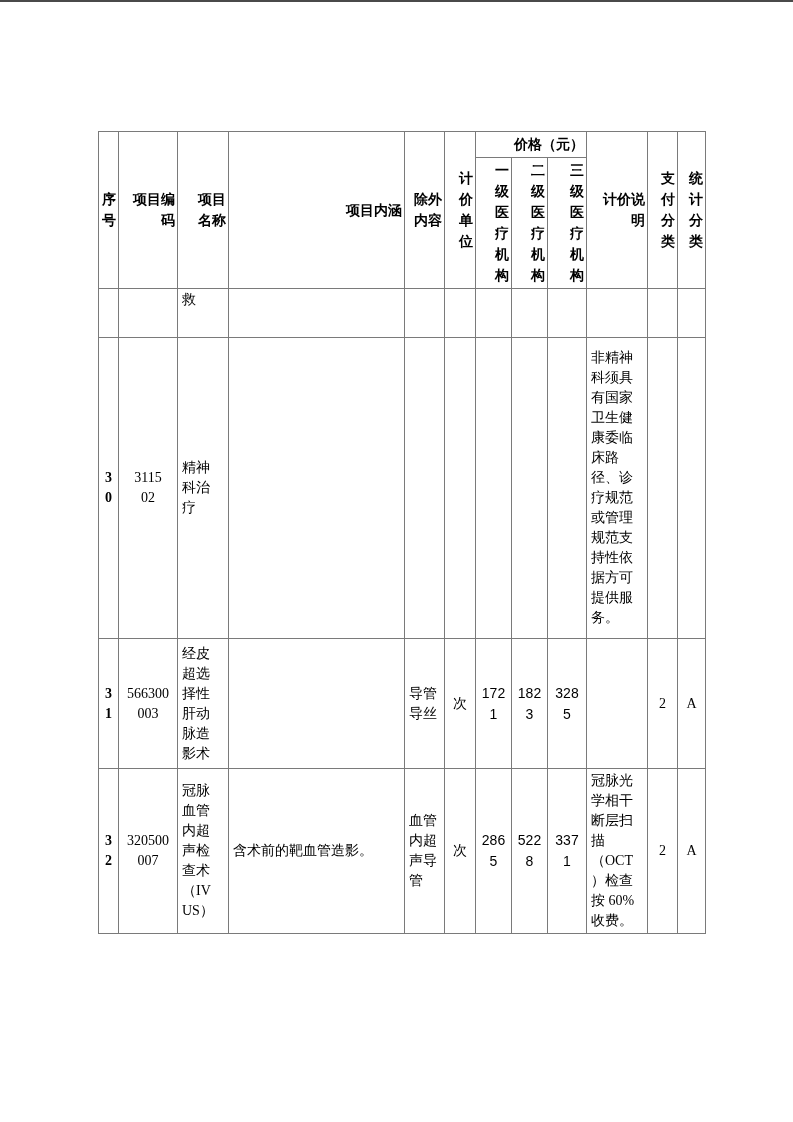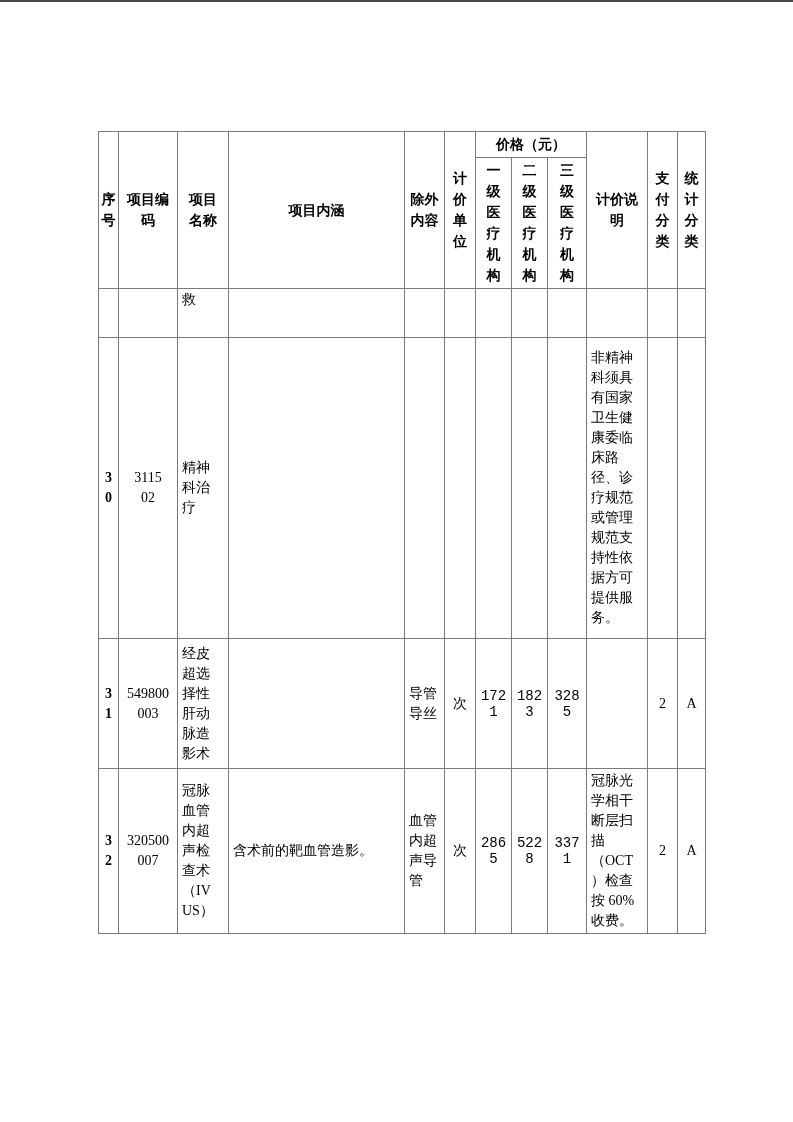--- a/index.html
+++ b/index.html
@@ -26,32 +26,32 @@
   .price-table th, .price-table td {
     border:1px solid #7a7a7a;
     padding:1px 2px;
     vertical-align:middle;
     white-space:pre-line;
     overflow:hidden;
     font-size:14px;
   }
   .price-table th {
     font-weight:bold;
-    text-align:center;
+    text-align:right;
     line-height:21px;
   }
   .price-table td {
     line-height:20px;
     text-align:center;
   }
   td.ta-l { text-align:left; padding-left:4px; padding-right:3px; }
   td.bold { font-weight:bold; }
   td.sans {
-    font-family:Liberation Mono, monospace;
-    line-height:16px;
+    font-family:Liberation Sans, sans-serif;
+    line-height:21px;
   }
   tr.h1 { height:26px; }
   tr.h2 { height:131px; }
   tr.r0 { height:49px; }
   tr.r1 { height:301px; }
   tr.r2 { height:130px; }
   tr.r3 { height:165px; }
   tr.r0 td { vertical-align:top; }
 </style>
 </head>
@@ -165,21 +165,21 @@
 持性依
 据方可
 提供服
 务。</td>
         <td></td>
         <td></td>
       </tr>
       <tr class="r2">
         <td class="bold">3
 1</td>
-        <td>549800
+        <td>566300
 003</td>
         <td class="ta-l">经皮
 超选
 择性
 肝动
 脉造
 影术</td>
         <td class="ta-l"></td>
         <td class="ta-l">导管
 导丝</td>

